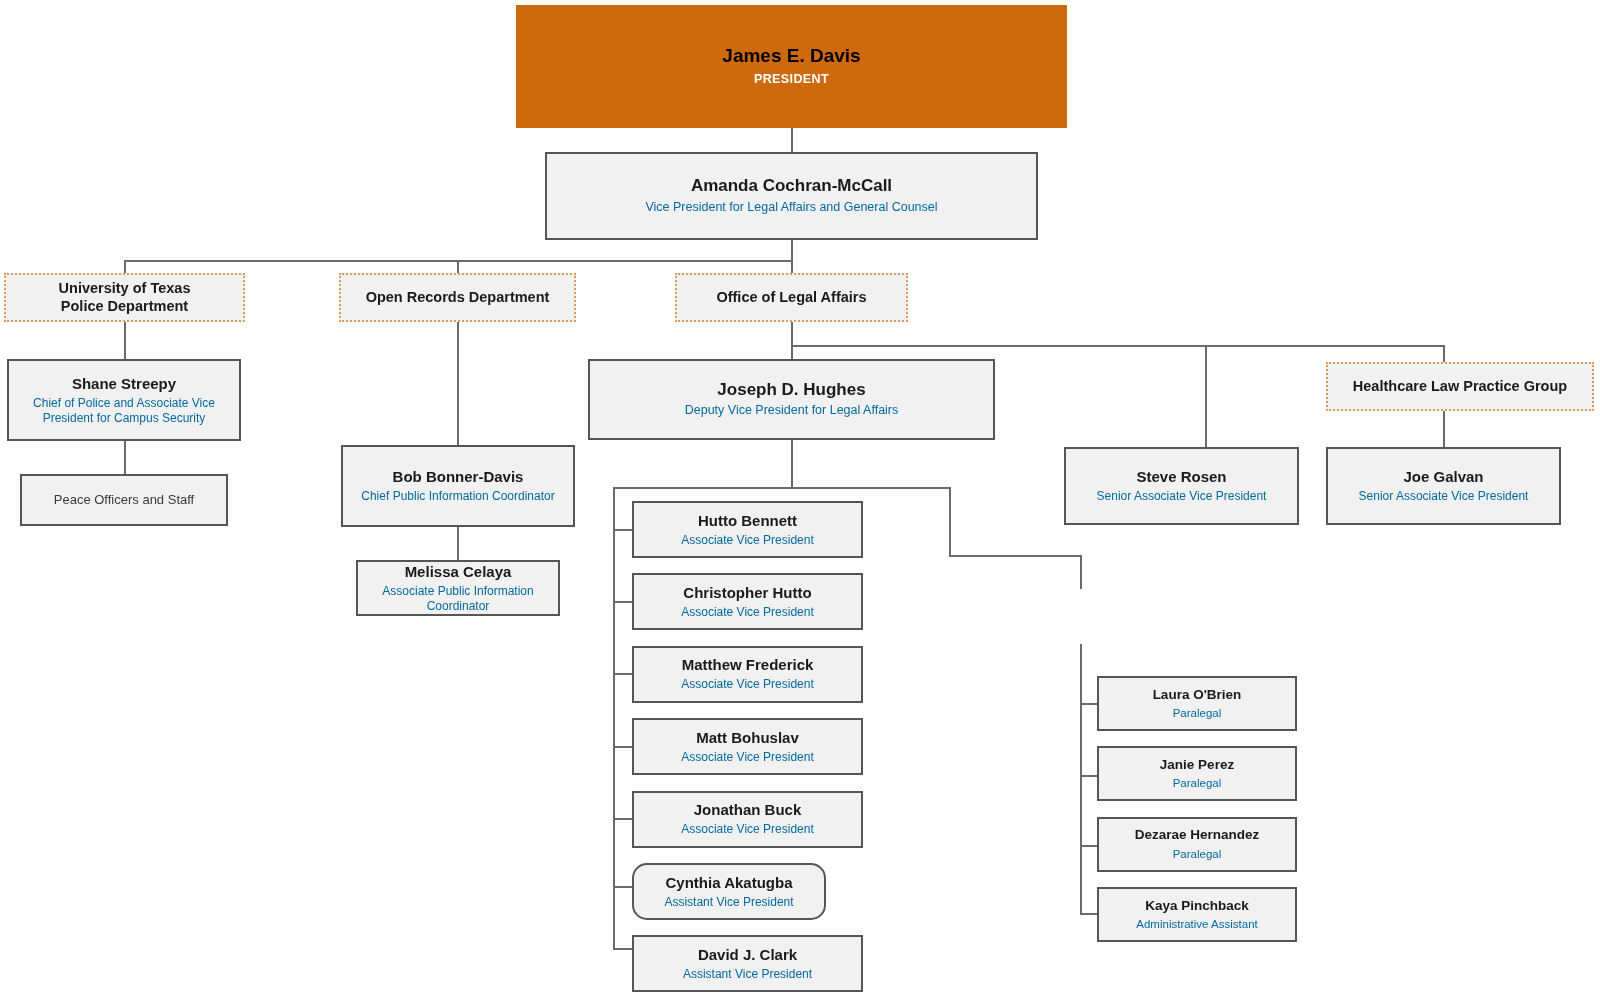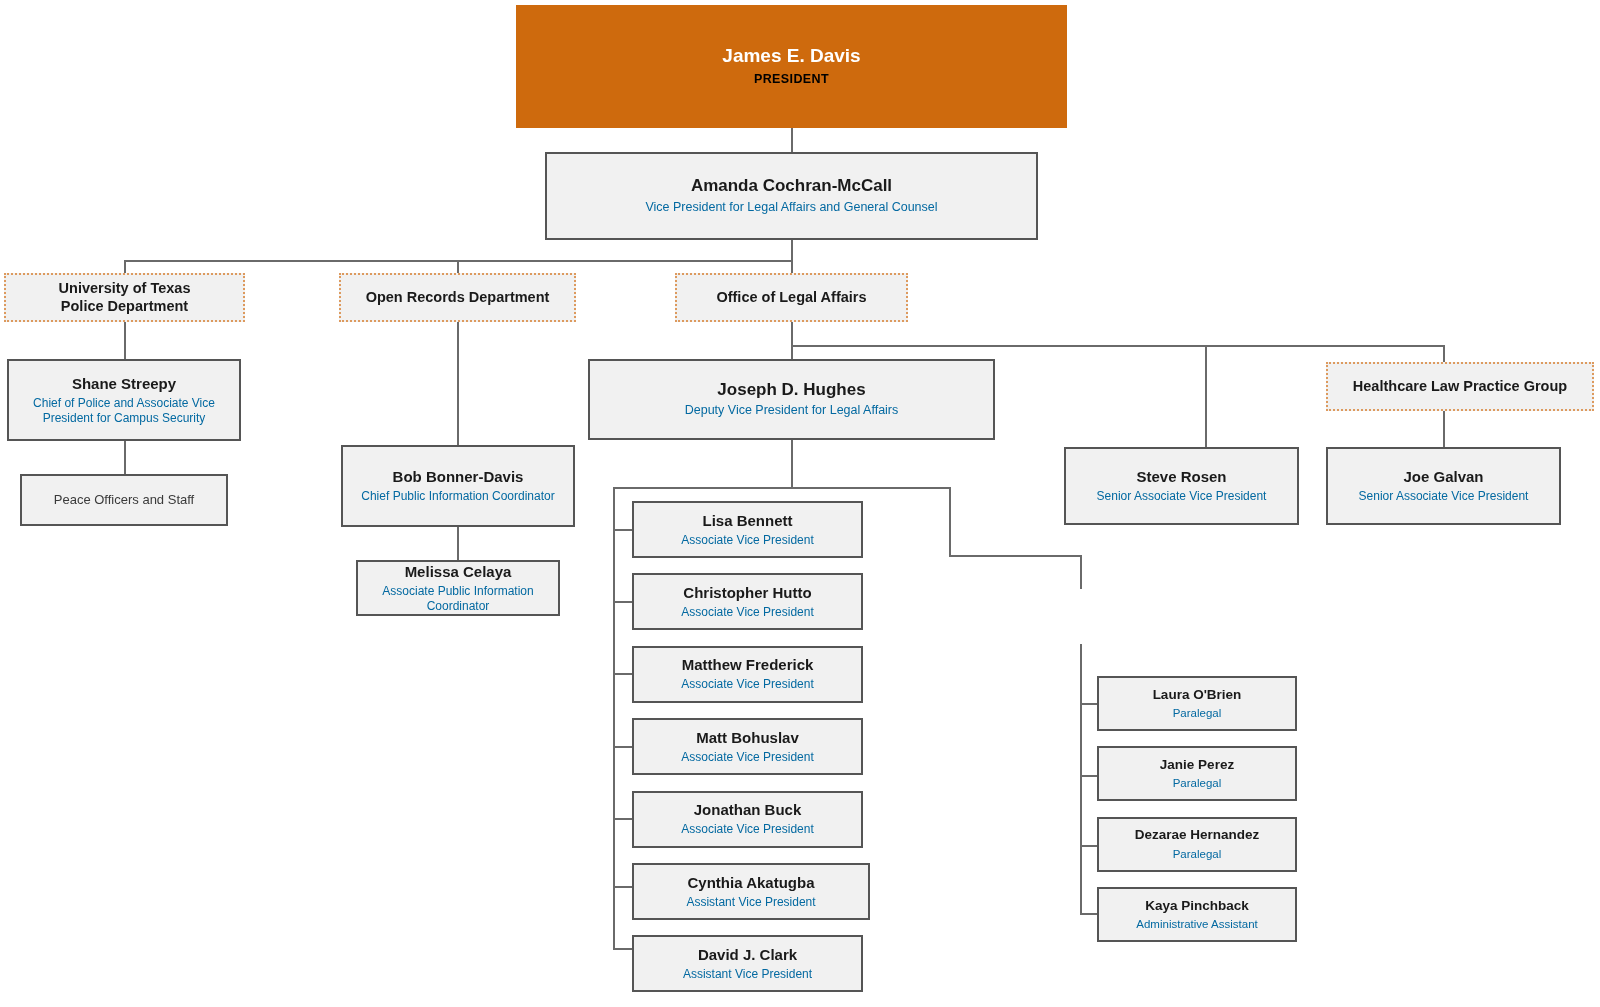--- a/index.html
+++ b/index.html
@@ -49,23 +49,23 @@
     color: #0369a1;
     line-height: 1.25;
     margin-top: 3px;
   }
 
   
   .node.president {
     background: #ce6a0d;
     border: none;
   }
-  .node.president .nm { color: #ffffff; font-size: 19px; }
+  .node.president .nm { color: #000000; font-size: 19px; }
   .node.president .ttl {
-    color: #000000;
+    color: #ffffff;
     font-size: 12.5px;
     font-weight: bold;
     letter-spacing: 0.4px;
     margin-top: 4px;
   }
 
   
   .node.dept {
     border: 2px dotted #dd9a5e;
     background: #f1f1f1;
@@ -192,40 +192,40 @@
   </div>
 
   <div class="node t-md" style="left:1326px; top:447px; width:235px; height:78px;">
     <div class="nm">Joe Galvan</div>
     <div class="ttl">Senior Associate Vice President</div>
   </div>
 
 
   <div id="avp-column">
       <div class="node t-md" style="position: absolute; left: 632px; top: 501px; width: 231px; height: 57px;">
-        <div class="nm">Lisa Bennett</div>
+        <div class="nm">Hutto Bennett</div>
         <div class="ttl">Associate Vice President</div>
       </div>
       <div class="node t-md" style="position: absolute; left: 632px; top: 573.4px; width: 231px; height: 57px;">
         <div class="nm">Christopher Hutto</div>
         <div class="ttl">Associate Vice President</div>
       </div>
       <div class="node t-md" style="position: absolute; left: 632px; top: 645.8px; width: 231px; height: 57px;">
         <div class="nm">Matthew Frederick</div>
         <div class="ttl">Associate Vice President</div>
       </div>
       <div class="node t-md" style="position: absolute; left: 632px; top: 718.2px; width: 231px; height: 57px;">
         <div class="nm">Matt Bohuslav</div>
         <div class="ttl">Associate Vice President</div>
       </div>
       <div class="node t-md" style="position: absolute; left: 632px; top: 790.6px; width: 231px; height: 57px;">
         <div class="nm">Jonathan Buck</div>
         <div class="ttl">Associate Vice President</div>
       </div>
-      <div class="node t-md" style="position: absolute; left: 632px; top: 863px; width: 238px; height: 57px;">
+      <div class="node t-md" style="position: absolute; left: 632px; top: 863px; width: 194px; height: 57px; border-radius: 15px;">
         <div class="nm">Cynthia Akatugba</div>
         <div class="ttl">Assistant Vice President</div>
       </div>
       <div class="node t-md" style="position: absolute; left: 632px; top: 935.4px; width: 231px; height: 57px;">
         <div class="nm">David J. Clark</div>
         <div class="ttl">Assistant Vice President</div>
       </div>
     </div>
 
   <div id="staff-column">

